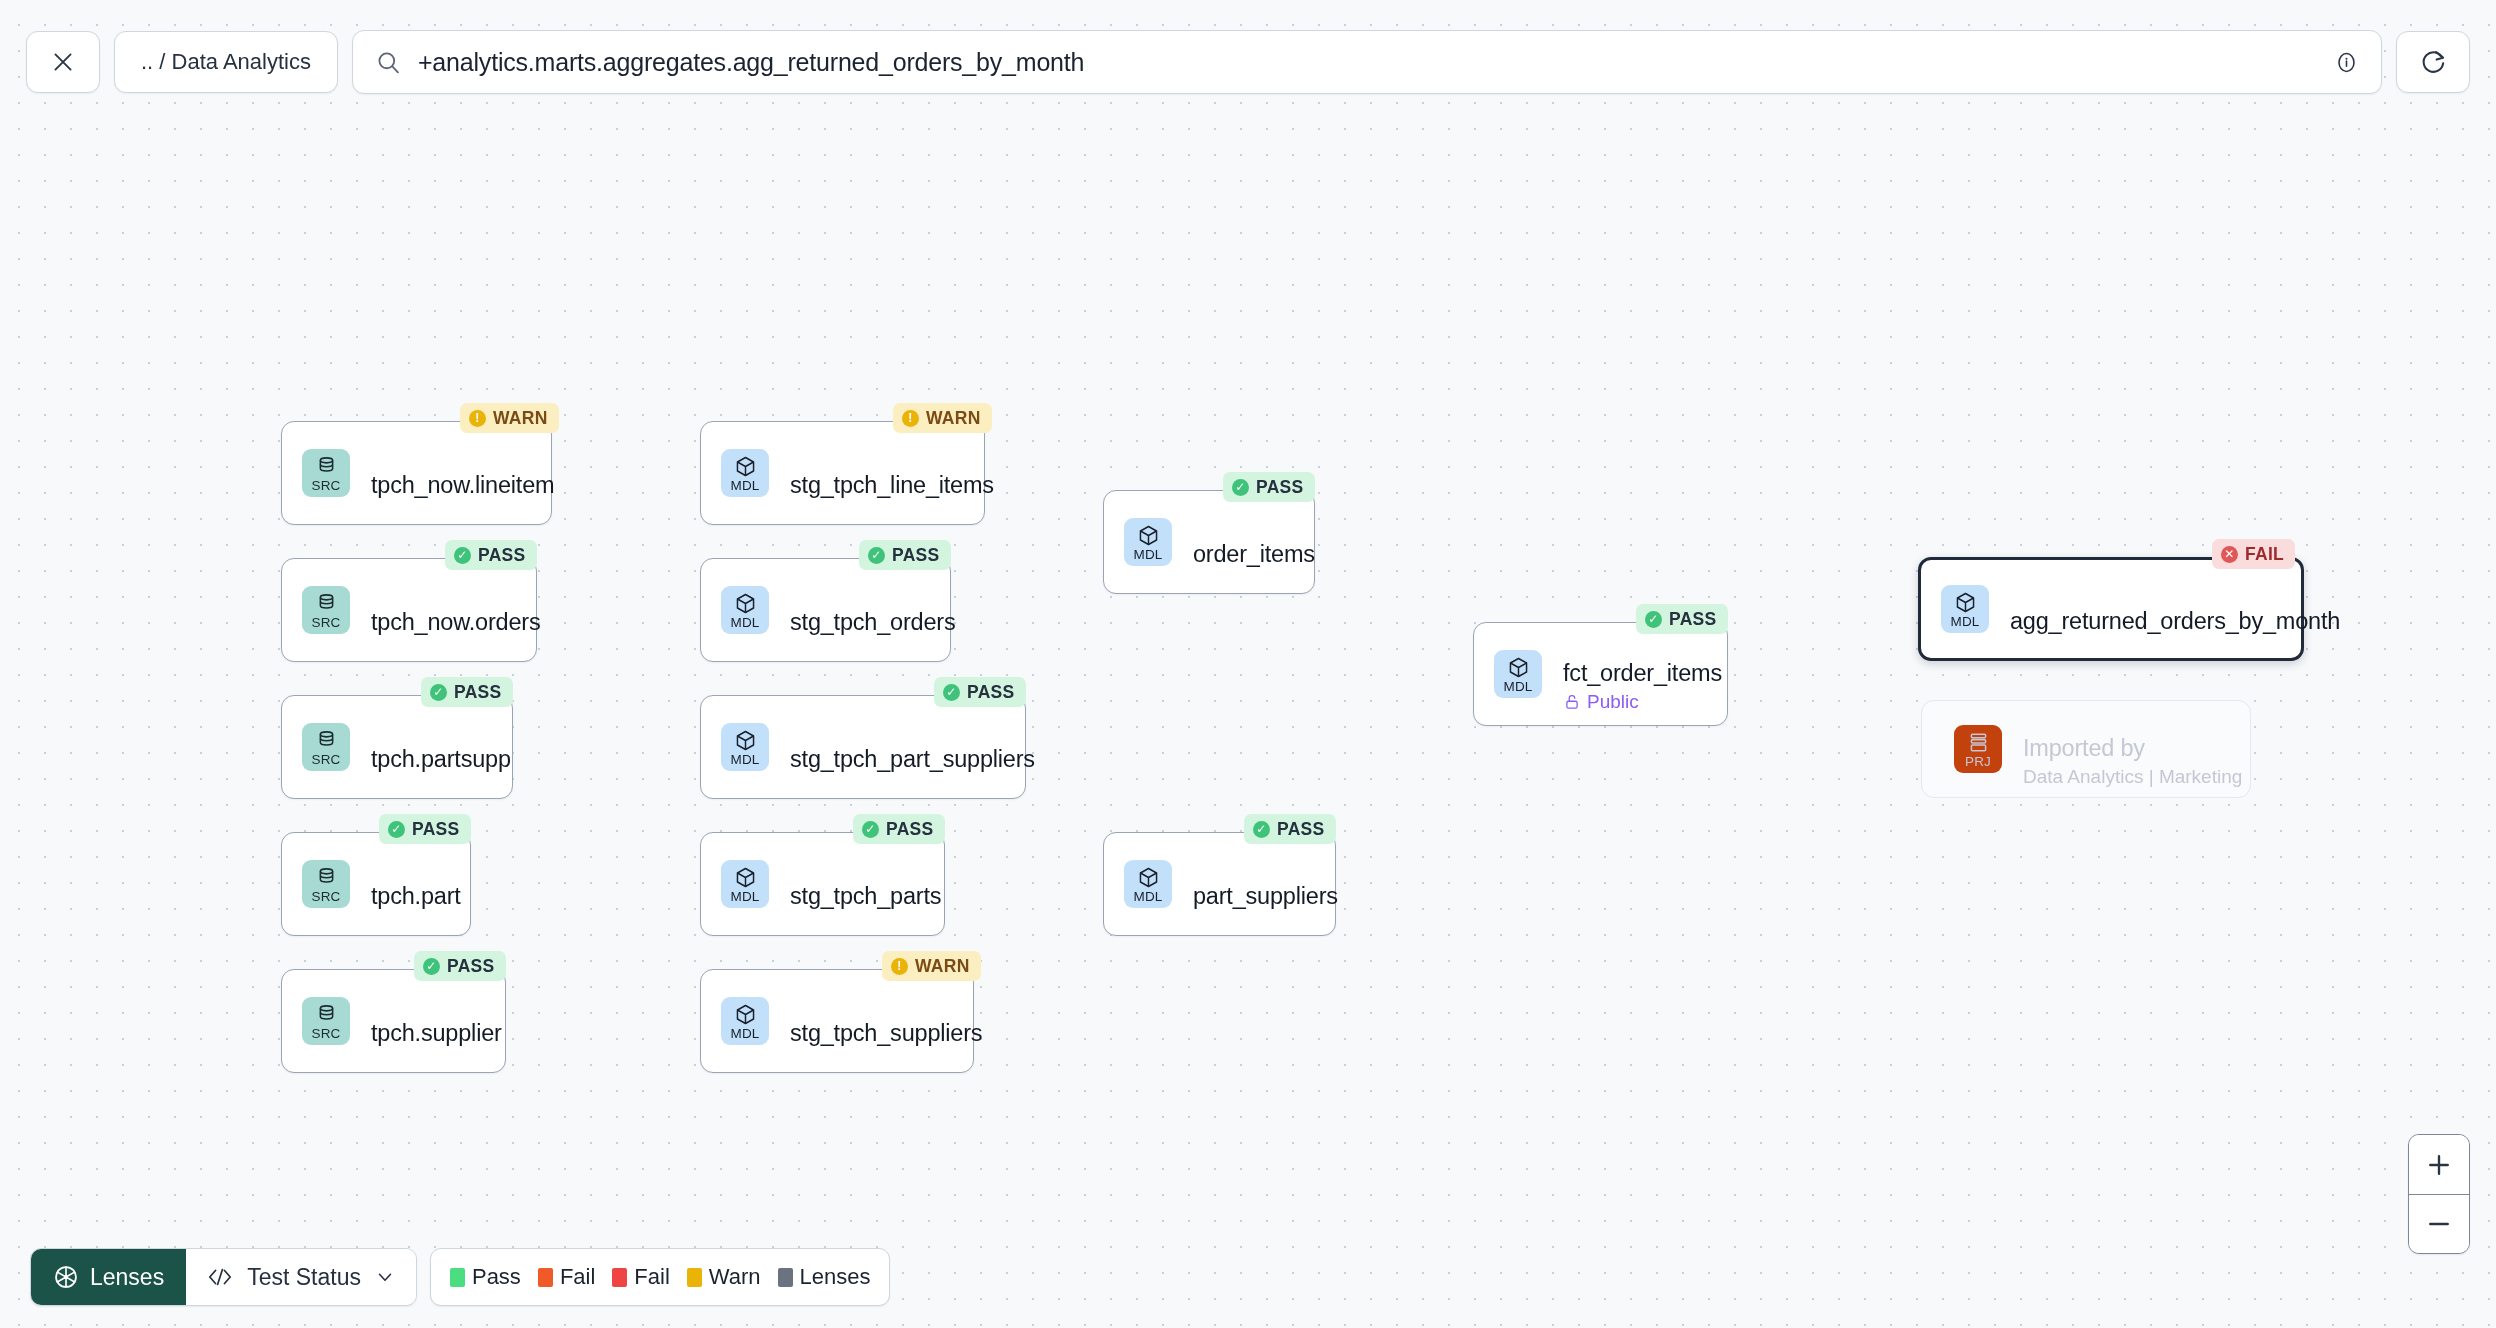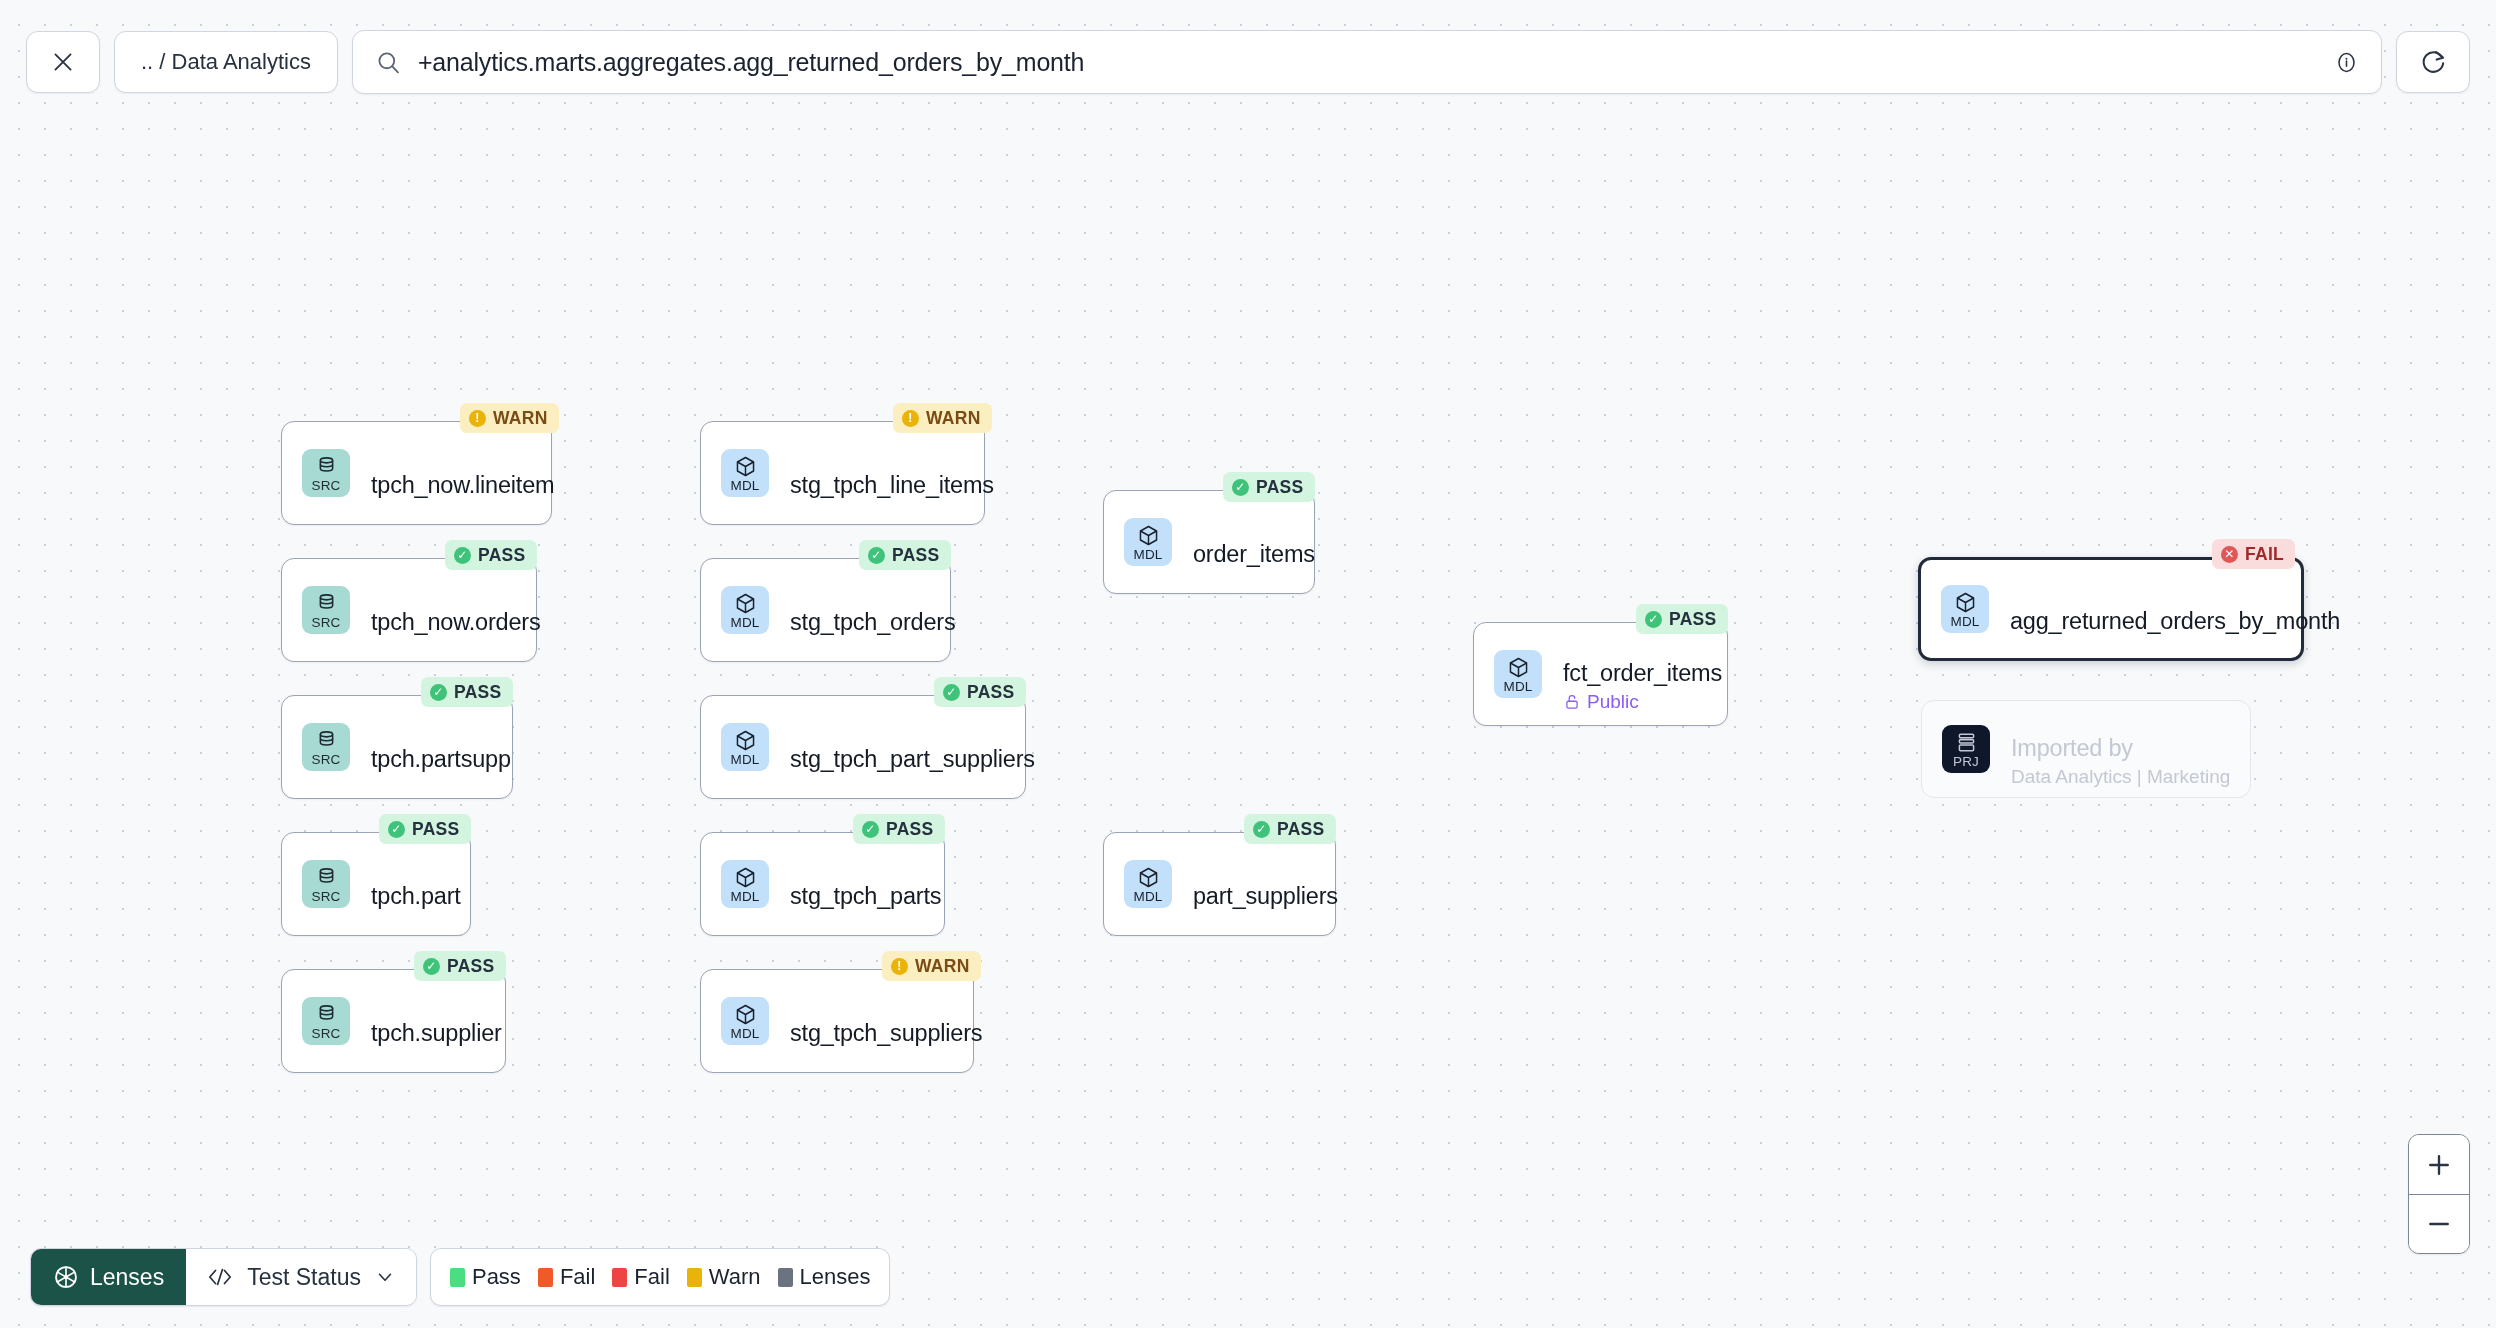--- a/index.html
+++ b/index.html
@@ -197,21 +197,21 @@
     border-radius: 9px;
     display: flex;
     flex-direction: column;
     align-items: center;
     justify-content: center;
     flex: 0 0 auto;
     gap: 0px;
   }
   .nicon.src { background: #a8dad4; color: #1d2b33; }
   .nicon.mdl { background: #c3e0fa; color: #19212c; }
-  .nicon.prj { background: #0f172a; color: #c2c6d6; }
+  .nicon.prj { background: #c2410c; color: #c2c6d6; margin-left: 12px; }
   .nicon svg { display: block; }
   .nicon .ntag {
     font-size: 13.5px;
     line-height: 13px;
     margin-top: 1px;
     letter-spacing: 0.2px;
     font-family: "Liberation Sans", sans-serif;
   }
   .nbody { display: flex; flex-direction: column; gap: 4px; min-width: 0; margin-top: 24px; }
   .nlabel {

